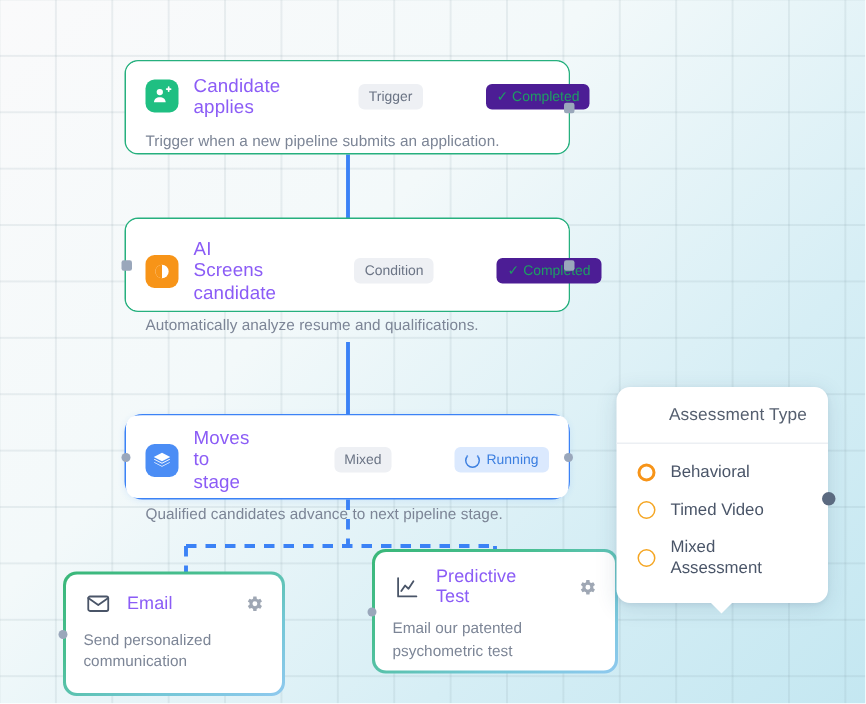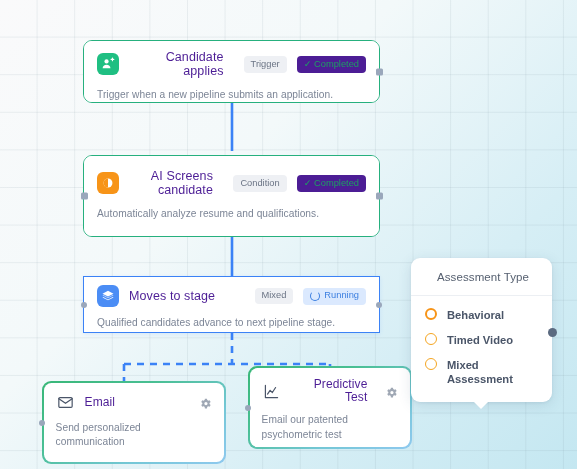--- a/index.html
+++ b/index.html
@@ -55,43 +55,42 @@
     box-sizing: border-box;
     padding: 9px 13px 10px 13px;
   }
   .node.plain {
     border: 1.6px solid #26b07e;
   }
   .node.plain > .node-inner { inset: 0; border-radius: 8px; }
 
   .node.selected {
     border: 1.8px solid #3b82f6;
-    border-radius: 0;
+    border-radius: 12px;
     box-shadow: 0 1px 4px rgba(59,130,246,0.12);
     text-decoration: underline;
   }
   .node.selected > .node-inner { inset: 0; border-radius: 7.5px; }
 
   .node.grad-green {
     background: linear-gradient(150deg, #39b778 0%, #49bf93 35%, #74c7d6 70%, #8fc9ef 100%);
     padding: 0;
   }
 
   .node-head {
     display: flex;
     align-items: center;
     gap: 10px;
   }
   .node-title {
     font-size: 12.5px;
-    color: #4c1d95;
+    color: #8b5cf6;
     line-height: 1.15;
     letter-spacing: 0.1px;
     flex: 0 1 auto;
-    text-align: right;
   }
   .node-title.two-line { max-width: 84px; }
   .spacer { flex: 1 1 auto; }
 
   .node-desc {
     margin-top: 9px;
     font-size: 10.2px;
     color: #7c8596;
     line-height: 1.42;
     letter-spacing: 0.05px;
@@ -112,20 +111,21 @@
   .icon-sq.blue { background: #4b8df5; }
 
   
   .badge {
     font-size: 9.3px;
     border-radius: 4px;
     padding: 3.5px 7px;
     white-space: nowrap;
     line-height: 1;
     flex: 0 0 auto;
+    margin-left: 32px;
   }
   .badge.kind {
     background: #eef0f4;
     color: #6b7485;
   }
   .badge.done {
     background: #4c1d95;
     color: #1e9e63;
   }
   .badge.running {
@@ -192,28 +192,28 @@
     background: #ffffff;
     border-radius: 9px;
     box-shadow: 0 3px 14px rgba(40,70,100,0.13), 0 1px 3px rgba(40,70,100,0.08);
   }
   #popup .pop-title {
     font-size: 11.5px;
     color: #566070;
     padding: 13px 14px 12px 26px;
     border-bottom: 1px solid #eceff3;
     letter-spacing: 0.1px;
+    text-align: right;
   }
   #popup .pop-body { padding: 12px 14px 16px 14px; }
   .radio-row {
     display: flex;
-    align-items: flex-start;
+    align-items: center;
     gap: 10px;
     margin-bottom: 11px;
-    font-weight: bold;
   }
   .radio-row:last-child { margin-bottom: 0; }
   .radio {
     width: 12px; height: 12px;
     border-radius: 50%;
     border: 1.6px solid #f5a623;
     box-sizing: border-box;
     flex: 0 0 auto;
     display: flex; align-items: center; justify-content: center;
   }
@@ -283,21 +283,21 @@
         <span class="node-title">Candidate applies</span>
         <span class="spacer"></span>
         <span class="badge kind">Trigger</span>
         <span class="badge done">✓ Completed</span>
       </div>
       <div class="node-desc">Trigger when a new pipeline submits an application.</div>
     </div>
     <span class="handle-sq right"></span>
   </div>
 
-  <div class="node plain" style="left:83px; top:155px; width:297px; height:82px;">
+  <div class="node plain" style="left:83px; top:145px; width:297px; height:63px;">
     <div class="node-inner" style="padding-top:13px;">
       <div class="node-head">
         <span class="icon-sq orange">
           <svg width="14" height="14" viewBox="0 0 24 24">
             <circle cx="12" cy="12" r="7.6" fill="#ffffff"></circle>
             <path d="M12 4.4a7.6 7.6 0 0 0 0 15.2z" fill="#f79418"></path>
           </svg>
         </span>
         <span class="node-title two-line">AI Screens candidate</span>
         <span class="spacer"></span>
@@ -327,21 +327,21 @@
           <span class="spinner"></span>
           <span>Running</span>
         </span>
       </div>
       <div class="node-desc">Qualified candidates advance to next pipeline stage.</div>
     </div>
     <span class="handle-dot left"></span>
     <span class="handle-dot right"></span>
   </div>
 
-  <div class="node grad-green leaf" style="left:42px; top:381px; width:184px; height:83px;">
+  <div class="node grad-green leaf" style="left:42px; top:381px; width:148px; height:83px;">
     <div class="node-inner">
       <div class="node-head">
         <span class="leaf-icon">
           <svg width="17" height="17" viewBox="0 0 24 24" fill="none" stroke="#4a5568" stroke-width="1.7" stroke-linecap="round" stroke-linejoin="round">
             <rect x="2.6" y="5.2" width="18.8" height="13.6" rx="1.6"></rect>
             <path d="M2.6 6.6 12 13.2l9.4-6.6"></path>
           </svg>
         </span>
         <span class="node-title">Email</span>
         <span class="spacer"></span>

